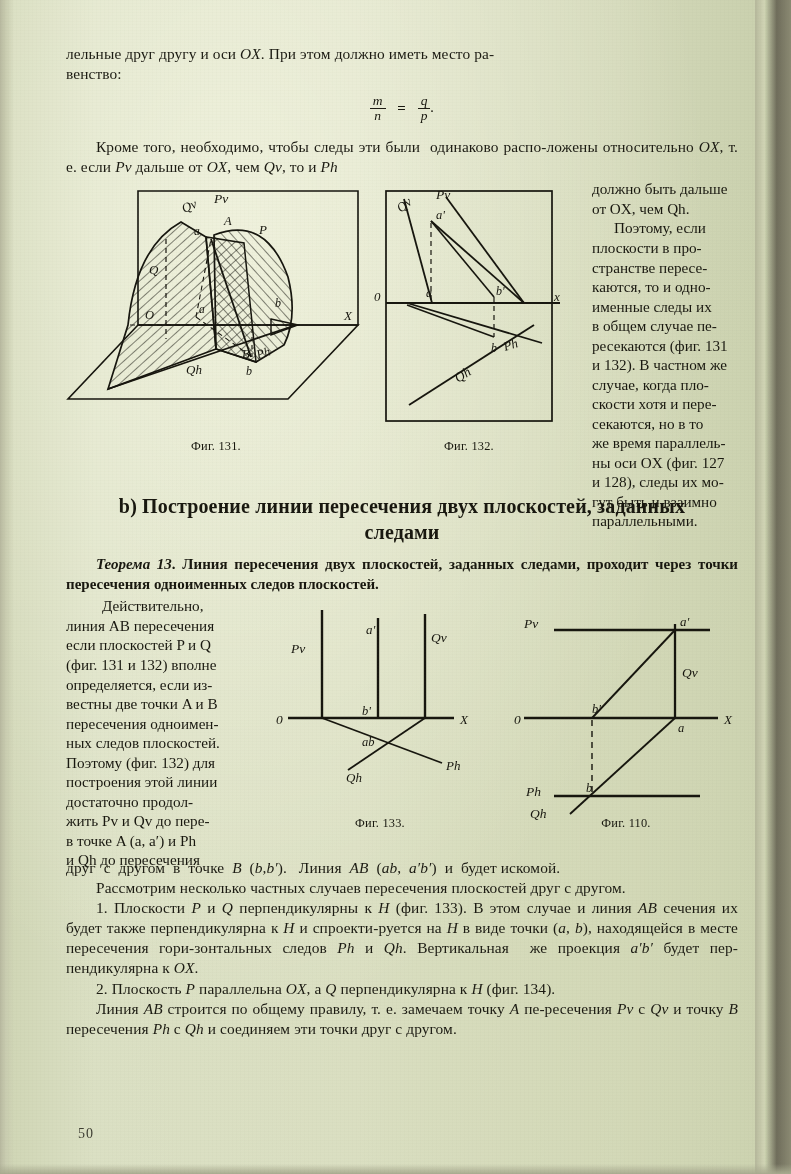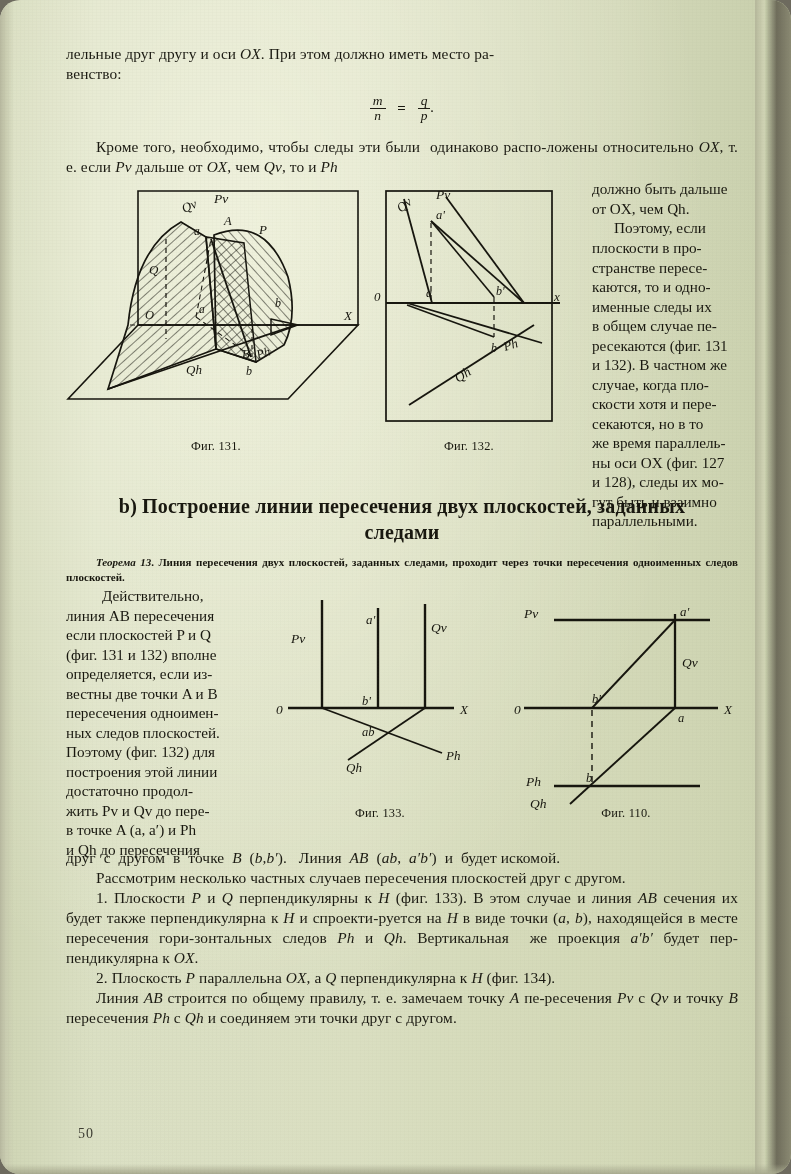--- a/index.html
+++ b/index.html
@@ -12,21 +12,20 @@
     width: 791px;
     height: 1174px;
     overflow: hidden;
     background: #d8dcc0;
     background-image:
       radial-gradient(ellipse at 30% 20%, rgba(255,255,240,0.55), rgba(255,255,240,0) 60%),
       radial-gradient(ellipse at 75% 80%, rgba(210,216,180,0.5), rgba(210,216,180,0) 65%),
       linear-gradient(90deg, #cfd5b4 0%, #dbe0c4 12%, #dde1c6 45%, #d4d9ba 78%, #c8cfac 100%);
     font-family: "Liberation Serif", "DejaVu Serif", serif;
     color: #18170f;
-    border-radius: 20px;
   }
   
   .edge-left {
     position: absolute; left: 0; top: 0; width: 14px; height: 100%;
     background: linear-gradient(90deg, #b8b9a0 0%, #c9ccb0 40%, rgba(216,220,192,0) 100%);
   }
   .edge-right-dark {
     position: absolute; right: 0; top: 0; width: 26px; height: 100%;
     background: linear-gradient(90deg, rgba(120,118,98,0) 0%, #6f6d5b 45%, #8b8a73 100%);
   }
@@ -106,21 +105,21 @@
   .heading {
     text-align: center;
     font-weight: bold;
     font-size: 20px;
     line-height: 1.30;
     margin: 14px 0 10px 0;
     letter-spacing: .15px;
   }
   .theorem {
     font-weight: bold;
-    font-size: 11px;
+    font-size: 15px;
     line-height: 1.30;
     text-align: justify;
     margin-bottom: 2px;
   }
   .theorem .tname { font-style: italic; }
 
   
   .figs-mid {
     position: relative;
     width: 672px;

